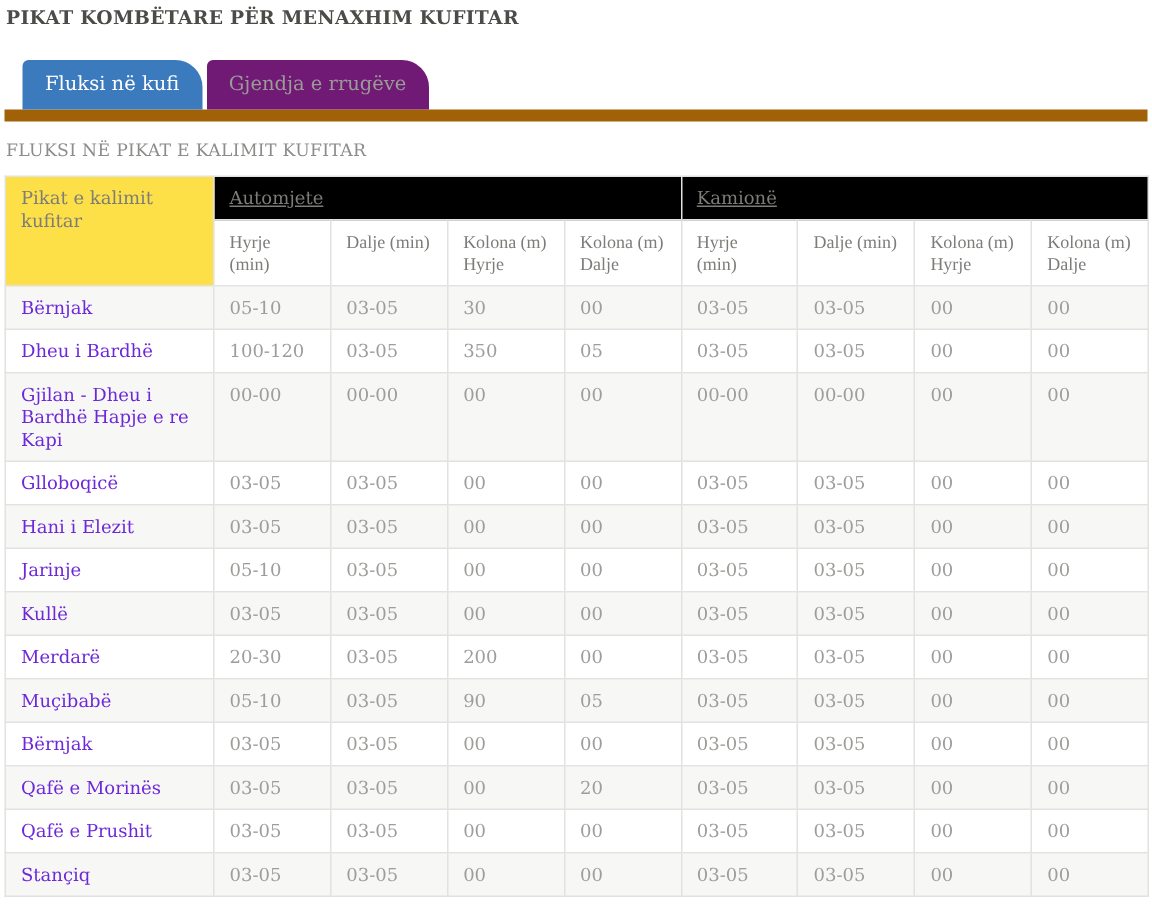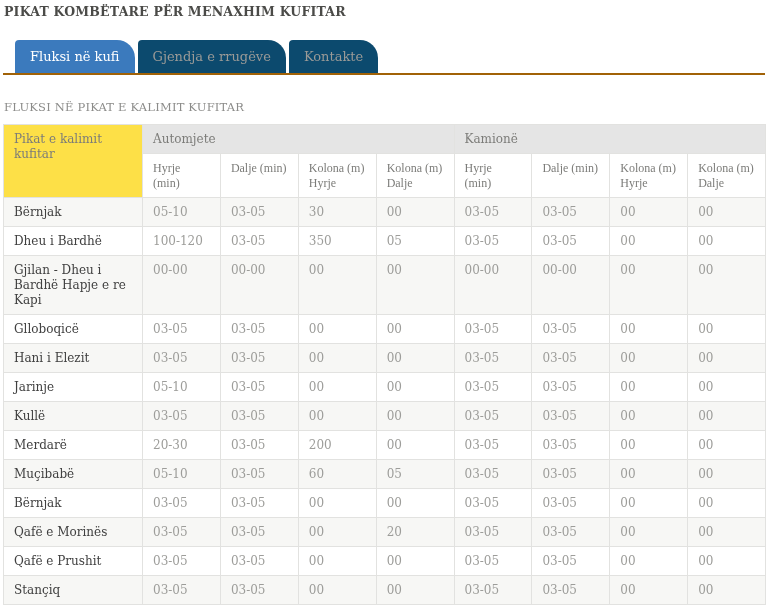--- a/index.html
+++ b/index.html
@@ -16,41 +16,41 @@
     font-weight: bold;
     color: #4b4b48;
     letter-spacing: 0.2px;
     padding-left: 1px;
   }
 
   .tab-bar {
     display: flex;
     gap: 3px;
     margin-top: 21px;
-    border-bottom: 2px solid #a16207;
+    border-bottom: 8px solid #a16207;
     padding-left: 12px;
   }
   .tab {
     display: inline-block;
     font-size: 13px;
     color: #9a9a97;
-    background: #0c4a6e;
+    background: #701a75;
     padding: 9px 15px 8px 15px;
     border-radius: 4px 18px 0 0;
     cursor: pointer;
     text-decoration: none;
     line-height: 16px;
   }
   .tab.active {
     background: #3b7abd;
     color: #ffffff;
   }
 
   .section-heading {
-    margin-top: 25px;
+    margin-top: 12px;
     font-size: 11.5px;
     font-weight: normal;
     color: #8c8c8a;
     letter-spacing: 0.2px;
     padding-left: 1px;
   }
 
   table.flow-table {
     margin-top: 10px;
     width: 763px;
@@ -67,47 +67,47 @@
     padding: 7px 10px 6px 10px;
     line-height: 15px;
   }
   table.flow-table thead th { color: #7c7c79; }
   th.first-header {
     background: #fde047;
     vertical-align: top;
     padding-top: 10px;
   }
   th.group-header {
-    background: #e5e5e5;
+    background: #000000;
     padding-top: 10px;
     padding-bottom: 9px;
+    text-decoration: underline;
   }
   th.sub-header {
     background: #ffffff;
     padding-top: 9px;
     padding-bottom: 8px;
     height: 38px;
     font-family: Liberation Serif, serif;
   }
   tbody td { color: #9d9d9a; }
-  tbody td.row-name { color: #404040; }
+  tbody td.row-name { color: #6d28d9; }
   tbody tr:nth-child(odd) { background: #f7f7f5; }
   tbody tr:nth-child(even) { background: #ffffff; }
 </style>
 </head>
 <body>
 
 <div class="page">
 
   <h1 class="page-title">PIKAT KOMBËTARE PËR MENAXHIM KUFITAR</h1>
 
   <nav class="tab-bar">
     <a class="tab active">Fluksi në kufi</a>
     <a class="tab">Gjendja e rrugëve</a>
-    <a class="tab">Kontakte</a>
   </nav>
 
   <h2 class="section-heading">FLUKSI NË PIKAT E KALIMIT KUFITAR</h2>
 
   <table class="flow-table">
     <colgroup>
       <col class="first-col">
       <col>
         <col>
         <col>
@@ -220,21 +220,21 @@
           <td>00</td>
           <td>03-05</td>
           <td>03-05</td>
           <td>00</td>
           <td>00</td>
         </tr>
         <tr>
           <td class="row-name">Muçibabë</td>
           <td>05-10</td>
           <td>03-05</td>
-          <td>60</td>
+          <td>90</td>
           <td>05</td>
           <td>03-05</td>
           <td>03-05</td>
           <td>00</td>
           <td>00</td>
         </tr>
         <tr>
           <td class="row-name">Bërnjak</td>
           <td>03-05</td>
           <td>03-05</td>

